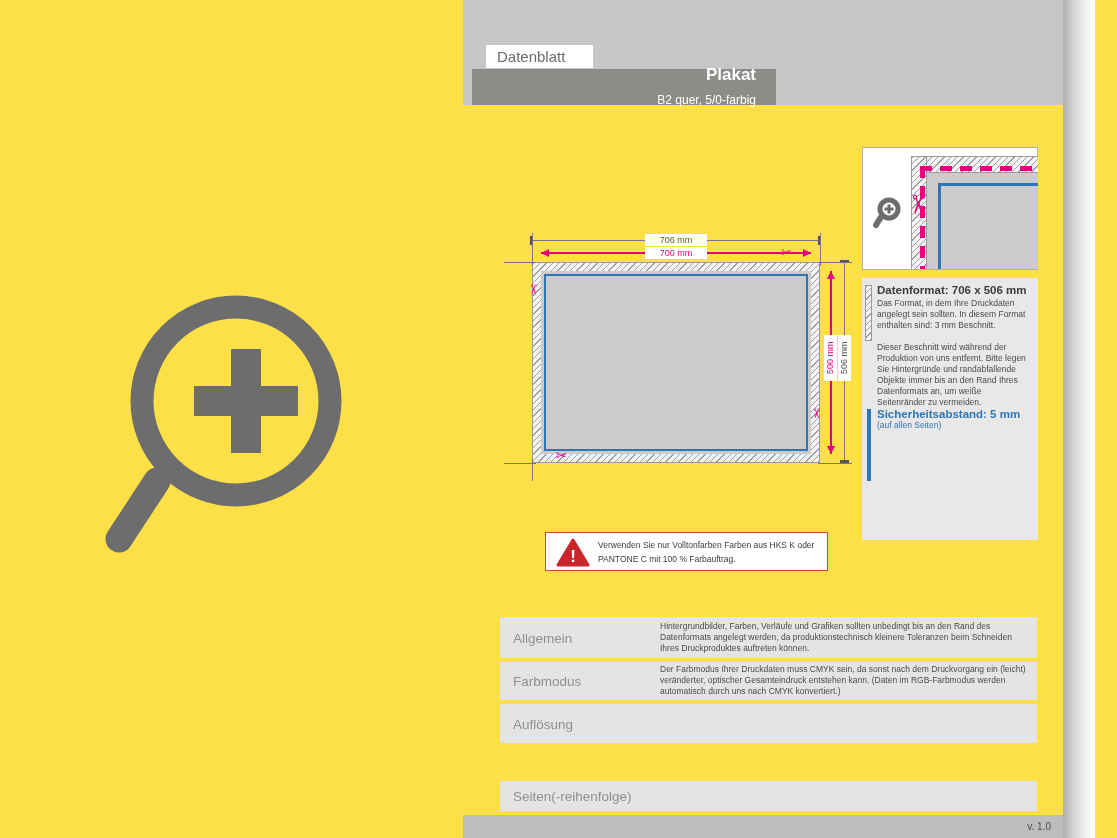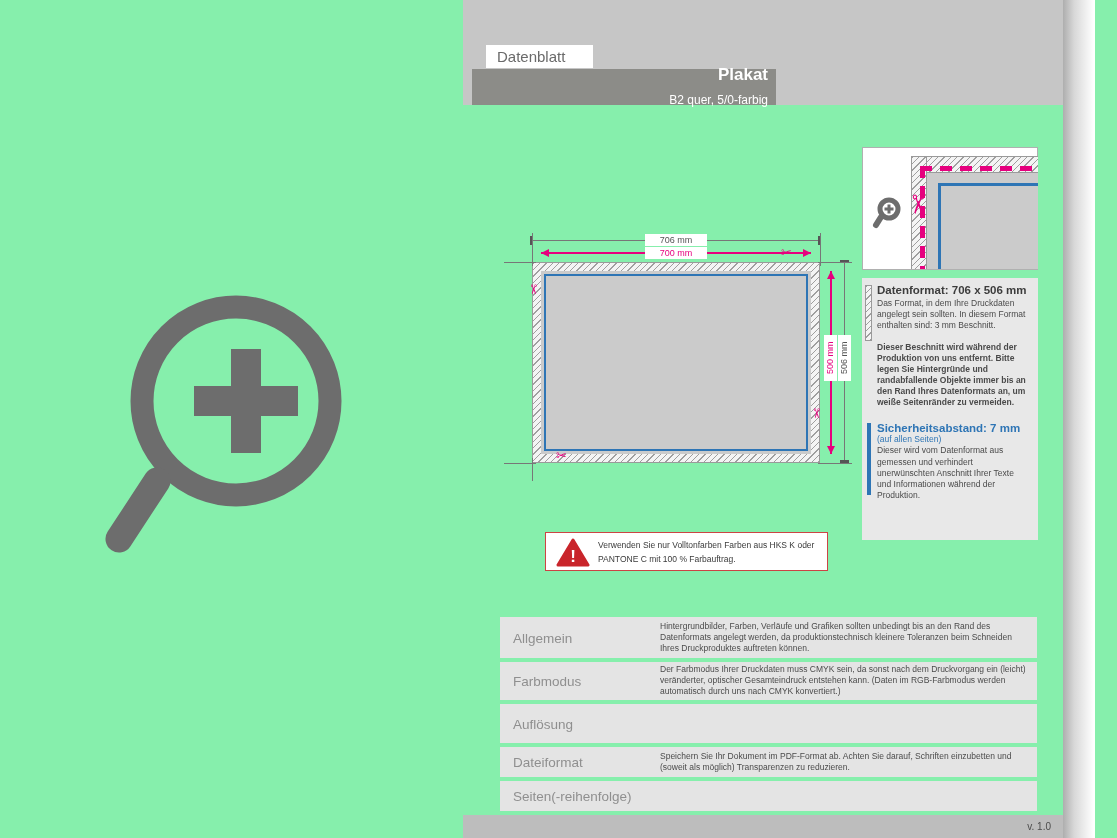--- a/index.html
+++ b/index.html
@@ -1,25 +1,25 @@
 <!DOCTYPE html>
 <html><head>
 <meta charset="utf-8">
 <style>
   html,body{margin:0;padding:0;background:#fff;}
-  .canvas{position:relative;width:1117px;height:838px;background:#86efac;overflow:hidden;
+  .canvas{position:relative;width:1117px;height:838px;background:#fde047;overflow:hidden;
           font-family:"Liberation Sans",sans-serif;}
   .abs{position:absolute;}
   
   .band-light{left:463px;top:0;width:602px;height:105px;background:#c6c6c6;}
   .tab{left:486px;top:45px;width:107px;height:23px;background:#ffffff;color:#6a6a6a;
        font-size:15px;line-height:23px;padding-left:11px;box-sizing:border-box;}
   .band-dark{left:472px;top:69px;width:304px;height:36px;background:#8c8c88;color:#fff;
        display:flex;flex-direction:column;align-items:flex-end;justify-content:center;
-       padding-right:8px;box-sizing:border-box;}
+       padding-right:20px;box-sizing:border-box;}
   .band-dark .title{font-size:17px;font-weight:bold;line-height:1.1;}
   .band-dark .subtitle{font-size:12px;line-height:1.2;margin-top:8px;}
   .shadow-strip{left:1063px;top:0;width:32px;height:838px;
        background:linear-gradient(to right,#aeaeae 0%,#d8d8d8 35%,#ffffff 95%);}
   .footer-band{left:463px;top:815px;width:600px;height:34px;background:#bdbdbd;color:#4c4c4c;
        font-size:10px;line-height:23px;text-align:right;padding-right:12px;box-sizing:border-box;}
   
   .hatch{background-color:#f4f4f4;
          background-image:repeating-linear-gradient(135deg,#9f9f9f 0,#9f9f9f 1px,transparent 1px,transparent 4.5px);
          border:1px solid #9a9a9a;box-sizing:border-box;}
@@ -137,28 +137,27 @@
   <div class="abs scissors rot90" style="left:528px;top:283px;">✂</div>
   <div class="abs scissors rot90" style="left:811px;top:407px;">✂</div>
   <div class="abs scissors" style="left:556px;top:449px;">✂</div>
 
   <div class="abs panel">
     <div class="sec" style="margin-bottom:11px;">
       <span class="bar hatch" style="height:56px;"></span>
       <h3>Datenformat: 706 x 506 mm</h3>
       <p>Das Format, in dem Ihre Druckdaten angelegt sein sollten. In diesem Format enthalten sind: 3 mm Beschnitt.</p>
     </div>
-    <div class="sec" style="margin-bottom:14px;font-weight:bold;">
+    <div class="sec" style="">
       <p>Dieser Beschnitt wird während der Produktion von uns entfernt. Bitte legen Sie Hintergründe und randabfallende Objekte immer bis an den Rand Ihres Datenformats an, um weiße Seitenränder zu vermeiden.</p>
     </div>
     <div class="sec">
       <span class="bar-blue" style="height:72px;"></span>
-      <h3 class="h-blue" style="margin-bottom:0;">Sicherheitsabstand: 7 mm</h3>
+      <h3 class="h-blue" style="margin-bottom:0;">Sicherheitsabstand: 5 mm</h3>
       <p class="sub-blue">(auf allen Seiten)</p>
-      <p>Dieser wird vom Datenformat aus gemessen und verhindert unerwünschten Anschnitt Ihrer Texte und Informationen während der Produktion.</p>
     </div>
   </div>
 
   <div class="abs warnbox">
     <svg class="abs" style="left:10px;top:5px;" width="34" height="30" viewBox="0 0 34 30">
       <path d="M17 2 L32 27 L2 27 Z" fill="#c9252b" stroke="#c9252b" stroke-width="3" stroke-linejoin="round"></path>
       <text x="17" y="24" text-anchor="middle" font-size="17" font-weight="bold" fill="#ffffff" font-family="Liberation Sans, sans-serif">!</text>
     </svg>
     <div class="warn-text">
       <div>Verwenden Sie nur Volltonfarben Farben aus HKS K oder</div>
@@ -171,24 +170,20 @@
     <div class="tip-label">Allgemein</div>
     <div class="tip-text">Hintergrundbilder, Farben, Verläufe und Grafiken sollten unbedingt bis an den Rand des Datenformats angelegt werden, da produktionstechnisch kleinere Toleranzen beim Schneiden Ihres Druckproduktes auftreten können.</div>
   </div>
   <div class="tip-row" style="top:662px;height:38px;">
     <div class="tip-label">Farbmodus</div>
     <div class="tip-text">Der Farbmodus Ihrer Druckdaten muss CMYK sein, da sonst nach dem Druckvorgang ein (leicht) veränderter, optischer Gesamteindruck entstehen kann. (Daten im RGB-Farbmodus werden automatisch durch uns nach CMYK konvertiert.)</div>
   </div>
   <div class="tip-row" style="top:704px;height:39px;">
     <div class="tip-label">Auflösung</div>
   </div>
-  <div class="tip-row" style="top:747px;height:30px;">
-    <div class="tip-label">Dateiformat</div>
-    <div class="tip-text">Speichern Sie Ihr Dokument im PDF-Format ab. Achten Sie darauf, Schriften einzubetten und (soweit als möglich) Transparenzen zu reduzieren.</div>
-  </div>
   <div class="tip-row" style="top:781px;height:30px;">
     <div class="tip-label">Seiten(-reihenfolge)</div>
   </div>
 
   <div class="abs footer-band">
     <span>v. 1.0</span>
   </div>
 
 </div>
 

